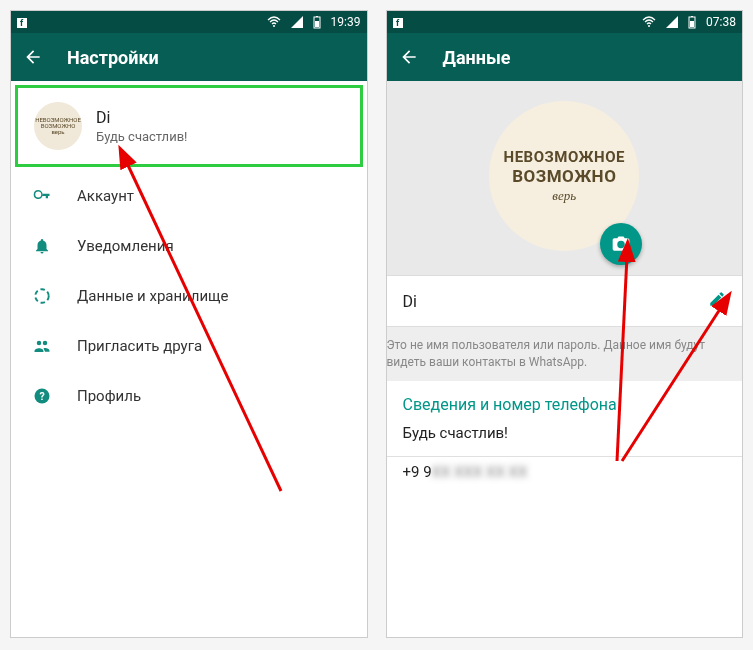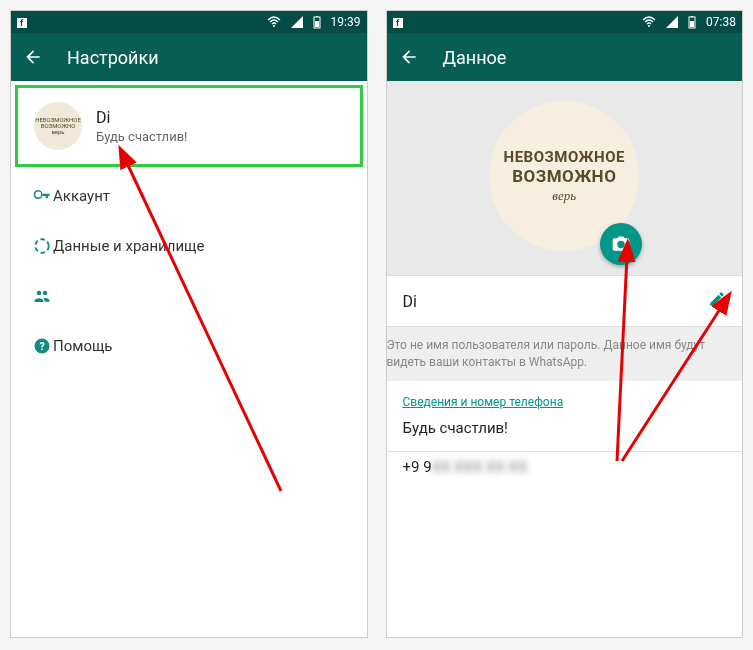--- a/index.html
+++ b/index.html
@@ -34,21 +34,21 @@
   .statusbar .right { display: flex; align-items: center; gap: 10px; }
   .appbar {
     height: 48px;
     background: #075e54;
     color: #fff;
     display: flex;
     align-items: center;
     padding: 0 12px;
     gap: 24px;
   }
-  .appbar .title { font-size: 18px; font-weight: 400; }
+  .appbar .title { font-size: 18px; font-weight: 700; }
   .back-arrow { cursor: pointer; display:flex; align-items:center; }
   .content { flex: 1; overflow-y: auto; }
 
   
   .profile-card {
     display: flex;
     align-items: center;
     padding: 14px 16px;
     gap: 14px;
     border: 3px solid #2ecc40;
@@ -57,21 +57,21 @@
   .avatar-small {
     width: 48px; height: 48px; border-radius: 50%;
     background: #f0e8d8;
     display:flex; flex-direction:column; align-items:center; justify-content:center;
     font-size:6px; line-height:1; color:#5a4a2a; text-align:center;
   }
   .profile-card .p-name { font-size: 16px; color:#222; }
   .profile-card .p-status { font-size: 13px; color:#666; margin-top:2px; }
 
   .setting-row {
-    display:flex; align-items:center; 
+    display:flex; align-items:center; gap:24px;
     padding: 16px 20px;
     color:#333; font-size:15px;
   }
   .setting-row .icn { width:22px; display:flex; justify-content:center; color:#128c7e; }
 
   
   .profile-header {
     background:#e9e9e9;
     padding: 20px 0 24px;
     display:flex; justify-content:center;
@@ -96,21 +96,21 @@
   }
   .name-row {
     display:flex; align-items:center; justify-content:space-between;
     padding: 14px 16px; background:#fff; border-top:1px solid #ddd; border-bottom:1px solid #ddd;
     font-size:16px; color:#222;
   }
   .hint {
     padding:10px 0; font-size:12px; color:#888; background:#eee; line-height:1.4;
   }
   .section-title {
-    padding:14px 16px 4px; font-size:12px; color:#009688; background:#fff;text-decoration:underline;
+    padding:14px 16px 4px; font-size:16px; color:#009688; background:#fff;
   }
   .info-row {
     padding:6px 16px 14px; font-size:15px; color:#222; background:#fff;
   }
   .divider { height:1px; background:#e0e0e0; }
   .blurred { color:transparent; text-shadow:0 0 6px rgba(0,0,0,0.5); }
 
   
   .arrow-svg { position:absolute; pointer-events:none; }
 </style>
@@ -165,43 +165,52 @@
     <div class="setting-row">
       <span class="icn">
           <svg width="18" height="18" viewBox="0 0 24 24" fill="#128c7e">
             <path d="M7 14a4 4 0 1 1 0-8 4 4 0 0 1 0 8zm5.6-5H22v3h-2v3h-3v-3h-4.4A6 6 0 0 0 7 4a6 6 0 1 0 5.6 8z"></path>
           </svg>
         </span>
       <span>Аккаунт</span>
     </div>
     <div class="setting-row">
       <span class="icn">
+          <svg width="18" height="18" viewBox="0 0 24 24" fill="#128c7e">
+            <path d="M12 22a2 2 0 0 0 2-2h-4a2 2 0 0 0 2 2zm6-6V11c0-3.1-1.6-5.6-4.5-6.3V4a1.5 1.5 0 1 0-3 0v.7C7.6 5.4 6 7.9 6 11v5l-2 2v1h16v-1l-2-2z"></path>
+          </svg>
+        </span>
+      <span>Уведомления</span>
+    </div>
+    <div class="setting-row">
+      <span class="icn">
           <svg width="18" height="18" viewBox="0 0 24 24" fill="none" stroke="#128c7e" stroke-width="2.5">
             <circle cx="12" cy="12" r="9" stroke-dasharray="6 4"></circle>
           </svg>
         </span>
       <span>Данные и хранилище</span>
     </div>
     <div class="setting-row">
       <span class="icn">
           <svg width="18" height="18" viewBox="0 0 24 24" fill="#128c7e">
             <circle cx="8" cy="8" r="3"></circle>
             <circle cx="16" cy="8" r="3"></circle>
             <path d="M2 19c0-3 4-4 6-4s6 1 6 4v1H2zM14 15c.7-.3 1.4-.5 2-.5 2 0 6 1 6 4v1h-6"></path>
           </svg>
         </span>
+      <span>Пригласить друга</span>
     </div>
     <div class="setting-row">
       <span class="icn">
           <svg width="18" height="18" viewBox="0 0 24 24" fill="#128c7e">
             <circle cx="12" cy="12" r="10"></circle>
             <text x="12" y="17" font-size="14" fill="#fff" text-anchor="middle" font-weight="bold">?</text>
           </svg>
         </span>
-      <span>Помощь</span>
+      <span>Профиль</span>
     </div>
   </div>
 
   <svg class="arrow-svg" style="left:0;top:0" width="358" height="628">
     <defs>
         <marker id="ah1" markerWidth="10" markerHeight="10" refX="2" refY="3" orient="auto">
           <path d="M0,0 L0,6 L8,3 z" fill="#e60000"></path>
         </marker>
       </defs>
     <line x1="270" y1="480" x2="115" y2="150" stroke="#e60000" stroke-width="3" marker-end="url(#ah1)"></line>
@@ -231,21 +240,21 @@
         </svg>
       <span>07:38</span>
     </span>
   </div>
   <div class="appbar">
     <span class="back-arrow">
       <svg width="20" height="20" viewBox="0 0 24 24">
           <path d="M20 11H7.8l5.6-5.6L12 4l-8 8 8 8 1.4-1.4L7.8 13H20z" fill="#fff"></path>
         </svg>
     </span>
-    <span class="title">Данное</span>
+    <span class="title">Данные</span>
   </div>
   <div class="content">
     <div class="profile-header">
       <div class="avatar-big">
         <span class="l1">НЕВОЗМОЖНОЕ</span>
         <span class="l2">ВОЗМОЖНО</span>
         <span class="l3">верь</span>
       </div>
       <div class="cam-fab">
         <svg width="20" height="20" viewBox="0 0 24 24" fill="#fff">

